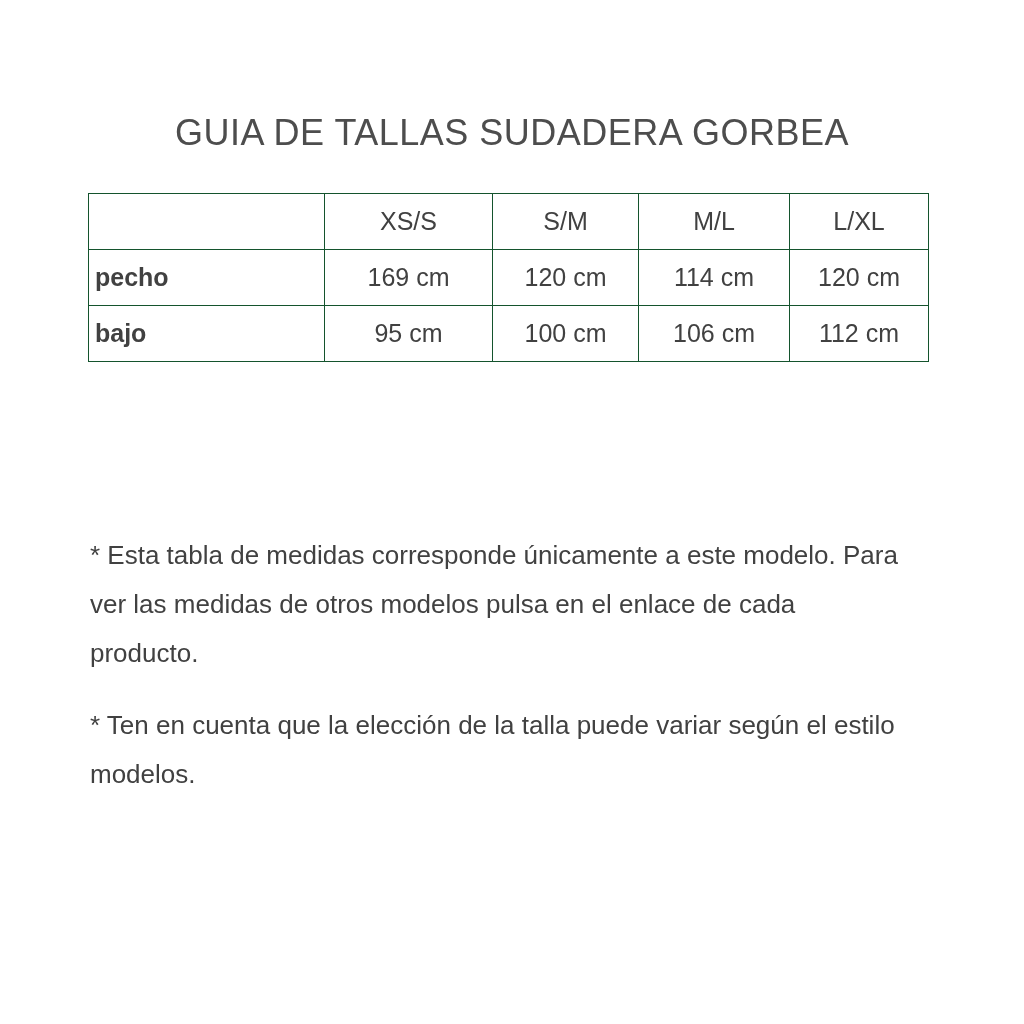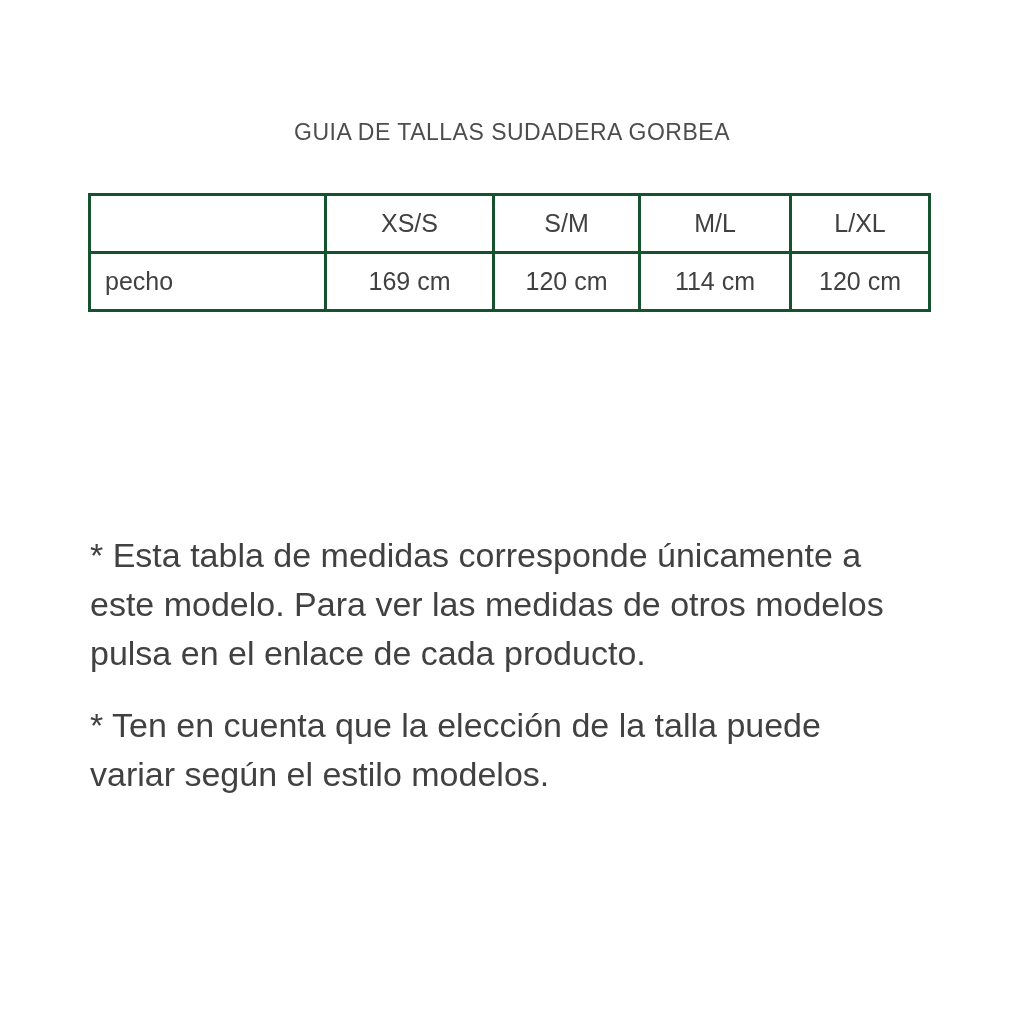--- a/index.html
+++ b/index.html
@@ -18,58 +18,59 @@
     height: 1024px;
     background: #ffffff;
   }
   .title {
     position: absolute;
     left: 0;
     top: 113px;
     width: 1024px;
     margin: 0;
     text-align: center;
-    font-size: 23px;
+    font-size: 36px;
     font-weight: 400;
     letter-spacing: 0.5px;
     line-height: 39px;
     color: #4d4d4d;
   }
   table.size-table {
     position: absolute;
     left: 88px;
     top: 193px;
     width: 840px;
     border-collapse: collapse;
     table-layout: fixed;
   }
   .size-table th,
   .size-table td {
-    border: 3px solid #14532d;
+    border: 1px solid #14532d;
     background: #ffffff;
     font-size: 25px;
     font-weight: 400;
     color: #414141;
     text-align: center;
     vertical-align: middle;
     padding: 0;
     height: 55px;
     white-space: nowrap;
     overflow: hidden;
   }
   .size-table .label-col {
     text-align: left;
-    padding-left: 14px;
+    padding-left: 6px;
+    font-weight: bold;
   }
   .notes {
     position: absolute;
     left: 90px;
     top: 531px;
     width: 814px;
-    font-size: 34px;
+    font-size: 26px;
     line-height: 49px;
     color: #414141;
   }
   .notes p {
     margin: 0 0 23px 0;
   }
 </style>
 </head>
 <body>
 
@@ -95,20 +96,27 @@
       </tr>
     </thead>
     <tbody>
       <tr>
         <td class="label-col">pecho</td>
         <td>169 cm</td>
         <td>120 cm</td>
         <td>114 cm</td>
         <td>120 cm</td>
       </tr>
+      <tr>
+        <td class="label-col">bajo</td>
+        <td>95 cm</td>
+        <td>100 cm</td>
+        <td>106 cm</td>
+        <td>112 cm</td>
+      </tr>
     </tbody>
   </table>
 
   <div class="notes">
     <p>* Esta tabla de medidas corresponde únicamente a este modelo. Para ver las medidas de otros modelos pulsa en el enlace de cada producto.</p>
     <p>* Ten en cuenta que la elección de la talla puede variar según el estilo modelos.</p>
   </div>
 
 </div>
 

